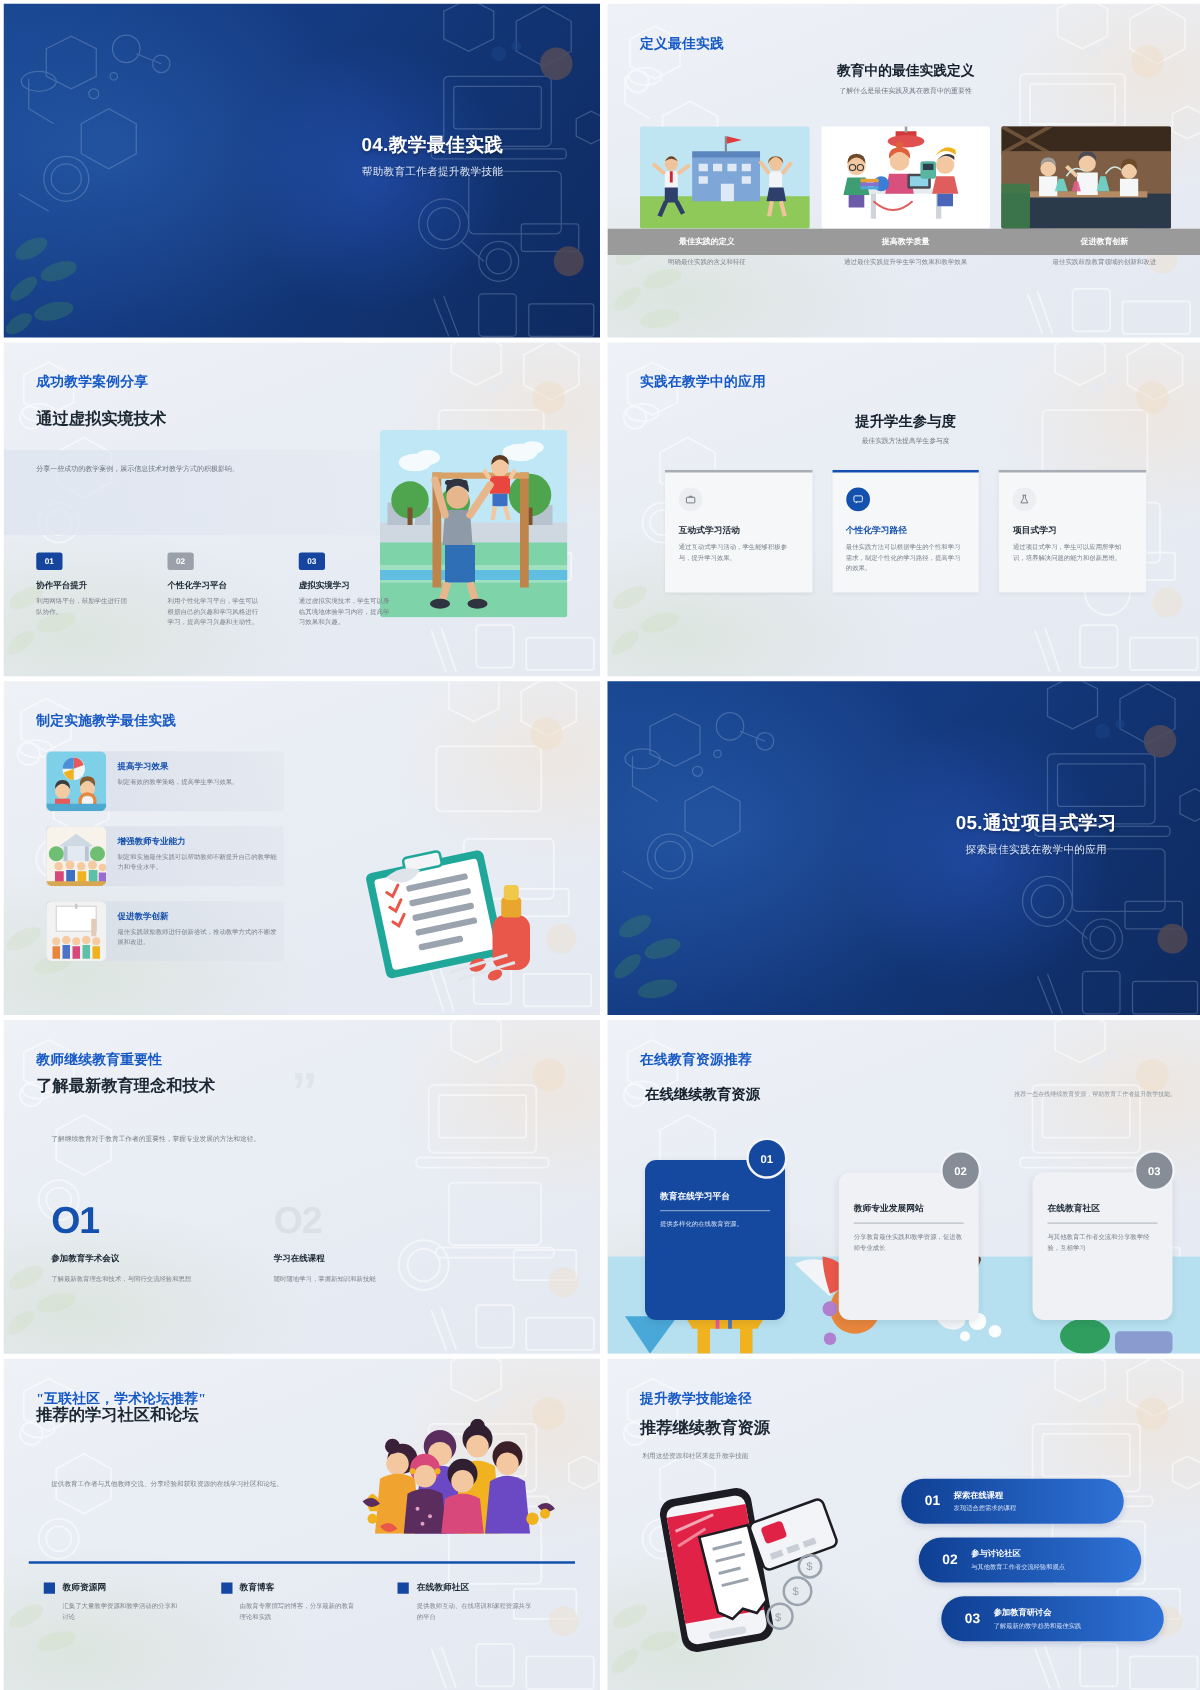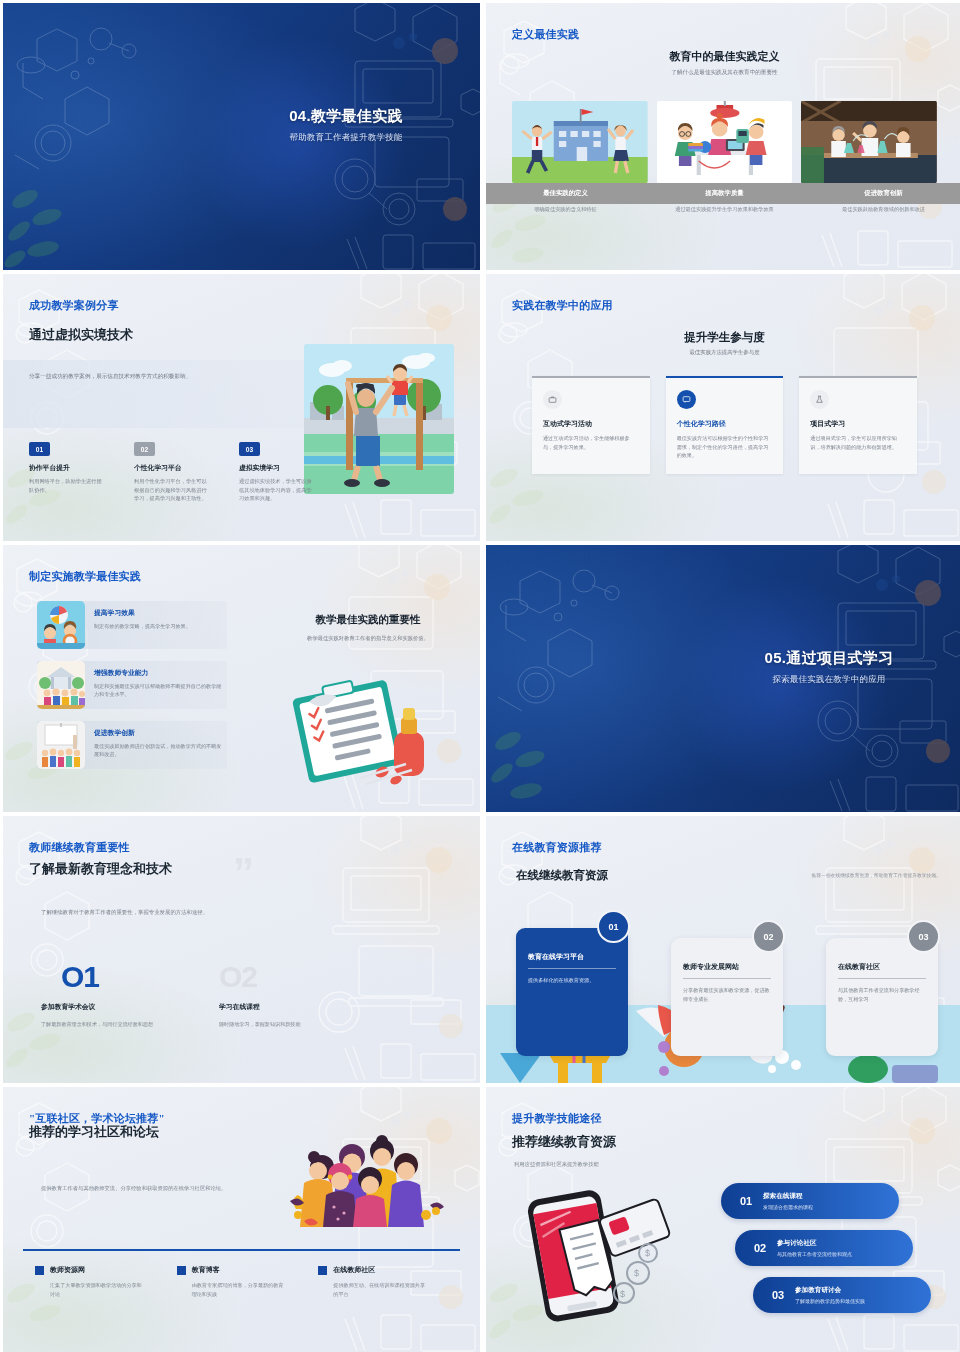--- a/index.html
+++ b/index.html
@@ -136,21 +136,21 @@
   .s5-rt { font-size:10.5px; font-weight:bold; color:#16212e; }
   .s5-rd { font-size:5.3px; color:#757c86; margin-top:8px; }
   .s5-art { position:absolute; right:16px; top:115px; width:190px; height:130px; }
 
   
   .s7-quote { position:absolute; left:230px; top:40px; font-size:42px; color:#dfe3ea; font-weight:bold; line-height:.8; }
   .s7-desc { position:absolute; left:38px; top:92px; width:300px; font-size:5.4px; color:#777e88; line-height:1.7; }
   .s7-cols { position:absolute; left:38px; right:26px; top:146px; display:flex; }
   .s7-col { width:140px; margin-right:38px; }
   .s7-big { font-size:30px; font-weight:bold; line-height:1; letter-spacing:-1px; }
-  .s7-big.on { color:#1450ad;margin-left:20px; }
+  .s7-big.on { color:#1450ad; }
   .s7-big.off { color:#dcdfe5; }
   .s7-t { font-size:6.8px; font-weight:bold; color:#1b2733; margin-top:10px; }
   .s7-d { font-size:5.1px; color:#7e858f; line-height:1.7; margin-top:8px; }
 
   
   .s8-h { position:absolute; left:30px; top:52px; font-size:11.5px; font-weight:bold; color:#16212e; }
   .s8-note { position:absolute; right:22px; top:56px; width:185px; font-size:4.8px; color:#8b919a; text-align:right; }
   .s8-cards { position:absolute; left:30px; right:22px; top:96px; height:150px; }
   .s8-card {
     position:absolute; width:112px; border-radius:9px; padding:24px 12px 12px;
@@ -747,24 +747,20 @@
             <rect x="36" y="14" width="4" height="14" fill="#e2cbb4"></rect>
           </svg>
         </div>
         <div class="s5-txt">
           <div class="s5-t">促进教学创新</div>
           <div class="s5-d">最佳实践鼓励教师进行创新尝试，推动教学方式的不断发展和改进。</div>
         </div>
       </div>
     </div>
 
-    <div class="s5-right">
-      <div class="s5-rt">教学最佳实践的重要性</div>
-      <div class="s5-rd">教学最佳实践对教育工作者的指导意义和实践价值。</div>
-    </div>
 
     <div class="s5-art">
       <svg class="scene" viewBox="0 0 190 130" preserveAspectRatio="xMidYMid meet">
         <g transform="rotate(-12 95 70)">
           <rect x="26" y="24" width="96" height="86" rx="5" fill="#1fa79a"></rect>
           <rect x="32" y="30" width="84" height="74" rx="3" fill="#ffffff"></rect>
           <rect x="58" y="18" width="30" height="12" rx="3" fill="#f2f4f7" stroke="#1fa79a" stroke-width="2"></rect>
           <g fill="#9aa3ae">
             <rect x="56" y="40" width="50" height="5" rx="2"></rect>
             <rect x="56" y="52" width="50" height="5" rx="2"></rect>

